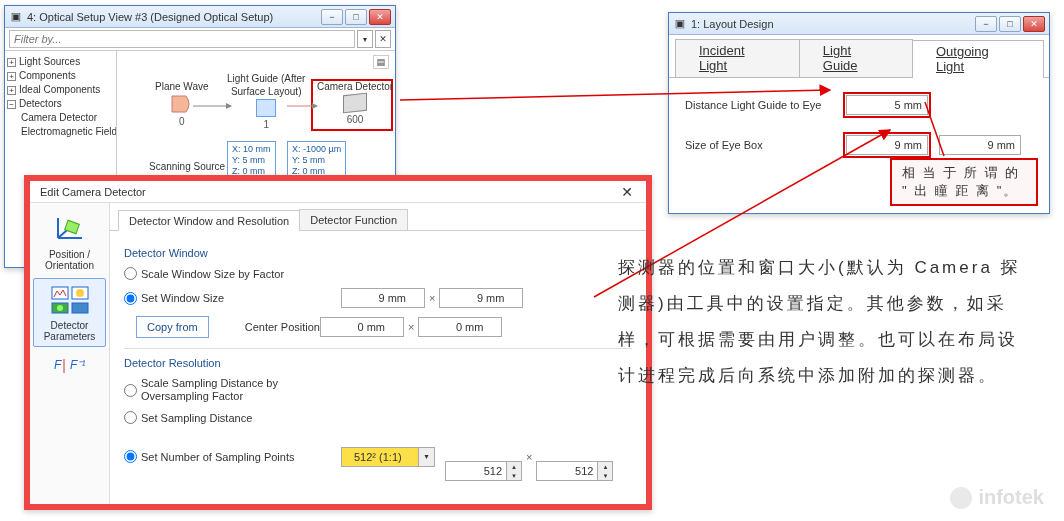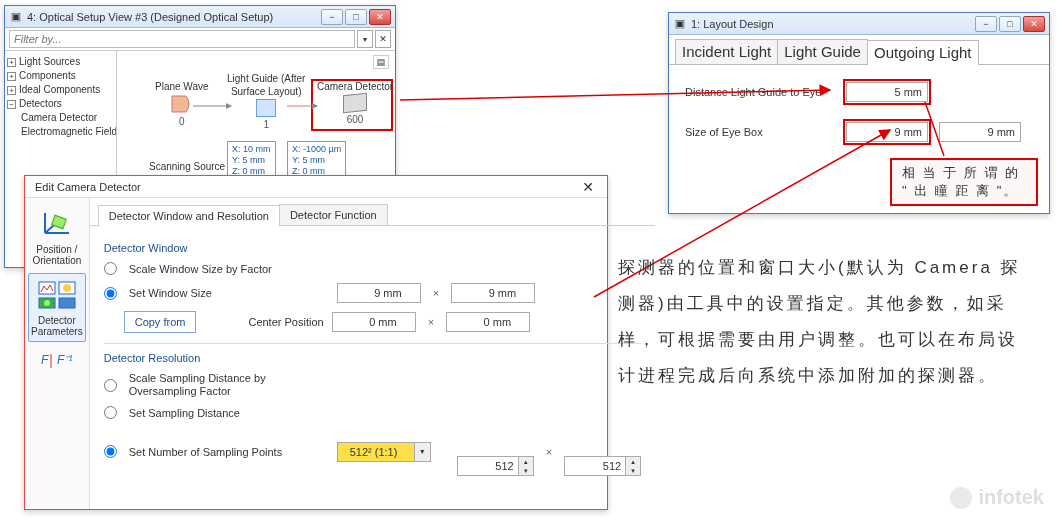--- a/index.html
+++ b/index.html
@@ -47,43 +47,43 @@
   #win-optical .canvas { flex:1; position:relative; background:#fff;}
   .diagram-block { position:absolute; text-align:center; font-size:10px;}
   .block-label { white-space:nowrap; margin-bottom:2px;}
   .block-num { color:#555;}
   .redbox { border:2px solid #d00; position:absolute;}
   .tooltip-box { position:absolute; background:#fff; border:1px solid #6aa0df; color:#2060a8; font-size:9px; padding:2px 4px; line-height:11px; text-align:left;}
   
   
   #win-layout { left:668px; top:12px; width:382px; height:202px;}
   .tabstrip { display:flex; border-bottom:1px solid #bbb; padding:4px 6px 0; gap:0;}
-  .tab { padding:3px 6px 4px; border:1px solid #bbb; border-bottom:none; background:#f4f4f4; font-size:15px; cursor:pointer; margin-right:-1px;}
+  .tab { padding:3px 23px 4px; border:1px solid #bbb; border-bottom:none; background:#f4f4f4; font-size:13px; cursor:pointer; margin-right:-1px;text-decoration:underline;}
   .tab.active { background:#fff; position:relative; top:1px;}
   .form-area { padding:14px 16px;}
   .form-row { display:flex; align-items:center; margin-bottom:14px; gap:8px;}
   .form-row label { width:150px; font-size:11px;}
   .form-row .val { border:1px solid #aaa; height:20px; width:82px; text-align:right; padding:0 5px; display:inline-flex; align-items:center; justify-content:flex-end; background:#fff;}
   .redbox-small { border:2px solid #d00; padding:1px; display:inline-block;}
   
   
-  #win-edit { left:24px; top:175px; width:584px; height:335px; border:1px solid #ef4444;}
+  #win-edit { left:24px; top:175px; width:628px; height:335px; border:6px solid #ef4444;}
   #win-edit .titlebar { background:#fff; border-bottom:1px solid #ddd;}
   .edit-body { display:flex; height:calc(100% - 22px);}
   .sidebar { width:80px; border-right:1px solid #ddd; padding:4px 3px; background:#fafafa;}
   .side-item { border:1px solid transparent; padding:4px 2px; text-align:center; font-size:10px; line-height:11px; margin-bottom:2px; cursor:pointer; border-radius:2px;}
   .side-item.selected { border:1px solid #7aa5e0; background:#e8f1ff;}
   .side-icon { width:40px; height:34px; margin:0 auto 3px; display:flex; align-items:center; justify-content:center;}
   .edit-main { flex:1; padding:0;}
   .edit-tabs { display:flex; padding:6px 8px 0; border-bottom:1px solid #ccc;}
   .edit-tab { padding:4px 10px; border:1px solid #ccc; border-bottom:none; background:#f4f4f4; cursor:pointer; margin-right:-1px; font-size:11px;}
   .edit-tab.active { background:#fff; position:relative; top:1px;}
   .edit-panel { padding:10px 14px;}
   .group-label { color:#1b4f91; margin:6px 0 8px; font-size:11px;}
-  .opt-row { display:flex; align-items:center; margin-bottom:8px; gap:8px;}
+  .opt-row { display:flex; align-items:center; margin-bottom:8px; }
   .opt-row input[type=radio]{margin:0 4px 0 0;}
   .opt-row .lab { width:200px;}
   .num-input { border:1px solid #aaa; height:20px; width:84px; text-align:right; padding:0 18px 0 5px; display:inline-flex; align-items:center; justify-content:flex-end; background:#fff; position:relative;}
   .x-sep { margin:0 4px; color:#666;}
   .btn { border:1px solid #7aa5e0; background:#fff; color:#1b4f91; padding:2px 10px; cursor:pointer; height:22px; display:inline-flex; align-items:center;}
   .spinner { display:inline-flex; align-items:center; border:1px solid #aaa; height:20px; background:#fff;margin-top:29px;}
   .spinner .sval { width:60px; text-align:right; padding-right:4px;}
   .spinner .arrows { width:15px; display:flex; flex-direction:column; border-left:1px solid #aaa;}
   .spinner .arrows span { height:9px; display:flex; align-items:center; justify-content:center; font-size:7px; cursor:pointer; background:#eee;}
   .combo { border:1px solid #aaa; height:20px; display:inline-flex; align-items:center; background:#fde047;padding-left:6px; }

